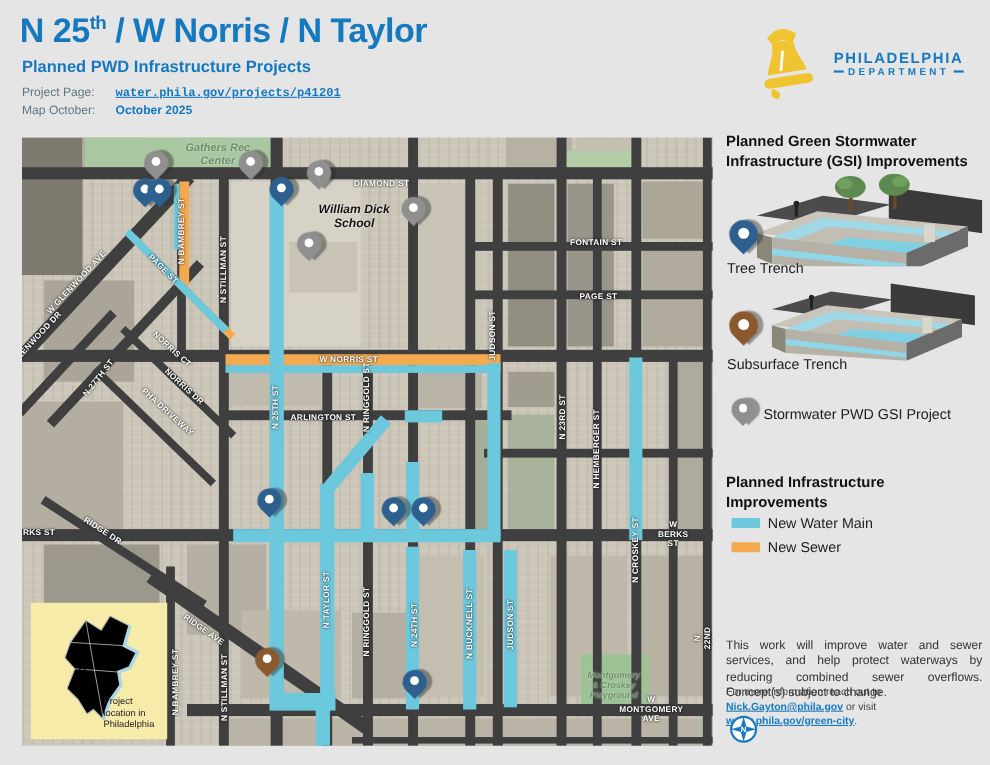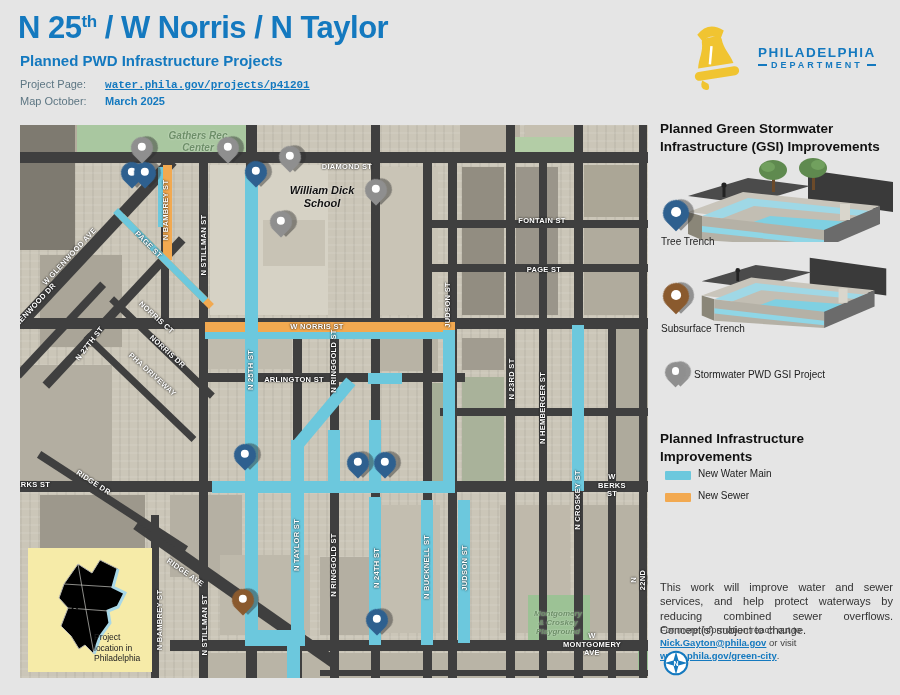--- a/index.html
+++ b/index.html
@@ -46,42 +46,42 @@
   .pin.gray .drop{background:#8f8f8f;}
   .pin.brown .drop{background:#8a5a2e;}
   
   .inset{position:absolute;left:8px;top:423px;width:124px;height:124px;background:#f6eba8;z-index:50;}
   .inset svg{position:absolute;left:0;top:0;}
   .inset .cap{position:absolute;right:6px;bottom:8px;width:52px;font-size:8.5px;color:#222;line-height:1.25;white-space:pre-line;}
   .inset .star{position:absolute;left:40px;top:48px;font-size:15px;color:#000;}
   
   .sb{position:absolute;left:660px;top:0;width:234px;}
   .sb-h{position:absolute;font-size:13.5px;font-weight:bold;color:#111;line-height:1.3;}
-  .sb-lab{position:absolute;font-size:10px;color:#222;}
+  .sb-lab{position:absolute;font-size:13px;color:#222;}
   .swatch{position:absolute;width:26px;height:9px;border-radius:1px;}
   .note{position:absolute;left:660px;top:580px;width:233px;font-size:11px;color:#333;line-height:1.3;text-align:justify;}
   .fine{position:absolute;left:660px;top:624px;width:233px;font-size:9.5px;color:#444;line-height:1.35;}
   .fine a{color:#1479bf;font-weight:bold;text-decoration:underline;cursor:pointer;}
   .illus{position:absolute;}
 </style>
 </head>
 <body>
 
 <div class="page">
 
   <div class="hdr">
     <h1><span>N 25</span><sup>th</sup><span> / W Norris / N Taylor</span></h1>
     <h2>Planned PWD Infrastructure Projects</h2>
     <div class="inforow">
       <span class="lbl">Project Page:</span>
       <span class="val link">water.phila.gov/projects/p41201</span>
     </div>
     <div class="inforow">
       <span class="lbl">Map October:</span>
-      <span class="val">March 2025</span>
+      <span class="val">October 2025</span>
     </div>
   </div>
 
   <div class="logo">
     <svg width="72" height="76" viewBox="0 0 64 68">
       <g transform="rotate(-9 32 32)" fill="#f0c431">
         <path d="M20,12 Q32,1 44,12 L40,19 Q32,12 24,19 Z"></path>
         <path d="M23,19 C23,15 41,15 41,19 C41,28 46,33 48,42 L16,42 C18,33 23,28 23,19 Z"></path>
         <rect x="12" y="45" width="40" height="8" rx="4"></rect>
         <path d="M18,53 Q14,60 20,62 Q24,63 23,57 Z"></path>

